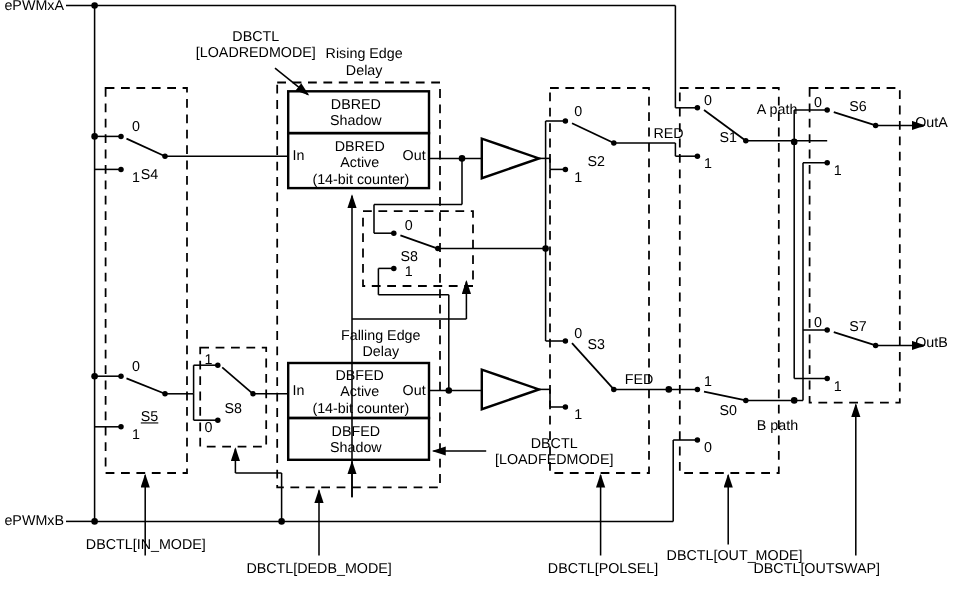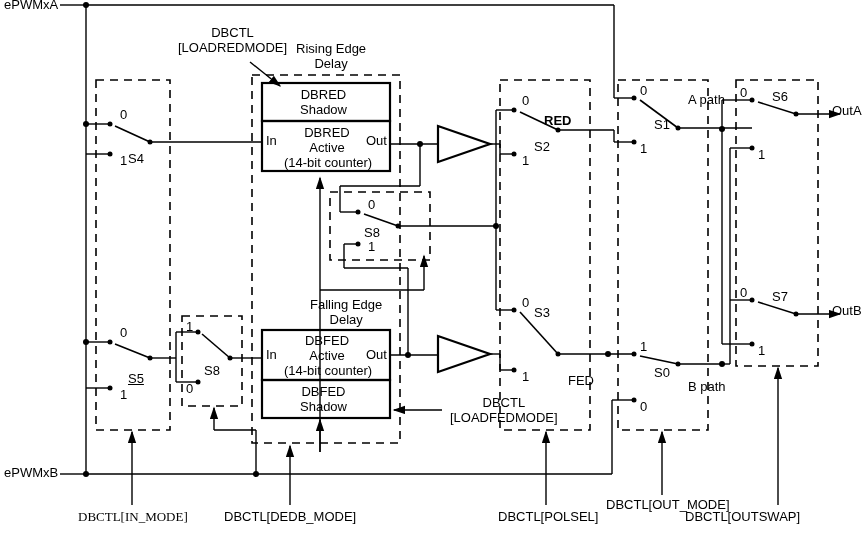--- a/index.html
+++ b/index.html
@@ -294,26 +294,26 @@
 
 <div class="lbl" style="left:640px; top:340px;">1</div>
 <div class="lbl" style="left:640px; top:400px;">0</div>
 
 <div class="lbl" style="left:740px; top:86px;">0</div>
 <div class="lbl" style="left:758px; top:148px;">1</div>
 
 <div class="lbl" style="left:740px; top:286px;">0</div>
 <div class="lbl" style="left:758px; top:344px;">1</div>
 
-<div class="lbl" style="left:544px; top:114px;font-weight:bold;">RED</div>
-<div class="lbl" style="left:568px; top:338px;margin-top:36px;">FED</div>
+<div class="lbl" style="left:594px; top:114px;">RED</div>
+<div class="lbl" style="left:568px; top:338px;">FED</div>
 <div class="lbl" style="left:688px; top:93px;">A path</div>
 <div class="lbl" style="left:688px; top:380px;">B path</div>
 
 <div class="lbl" style="left:450px; top:396px;">DBCTL
 [LOADFEDMODE]</div>
-<div class="lbl" style="left:78px;  top:510px;font-family:Liberation Serif, serif;">DBCTL[IN_MODE]</div>
+<div class="lbl" style="left:78px;  top:488px;">DBCTL[IN_MODE]</div>
 <div class="lbl" style="left:224px; top:510px;">DBCTL[DEDB_MODE]</div>
 <div class="lbl" style="left:498px; top:510px;">DBCTL[POLSEL]</div>
 <div class="lbl" style="left:606px; top:498px;">DBCTL[OUT_MODE]</div>
 <div class="lbl" style="left:685px; top:510px;">DBCTL[OUTSWAP]</div>
 
 </div>
 
 </body></html>

